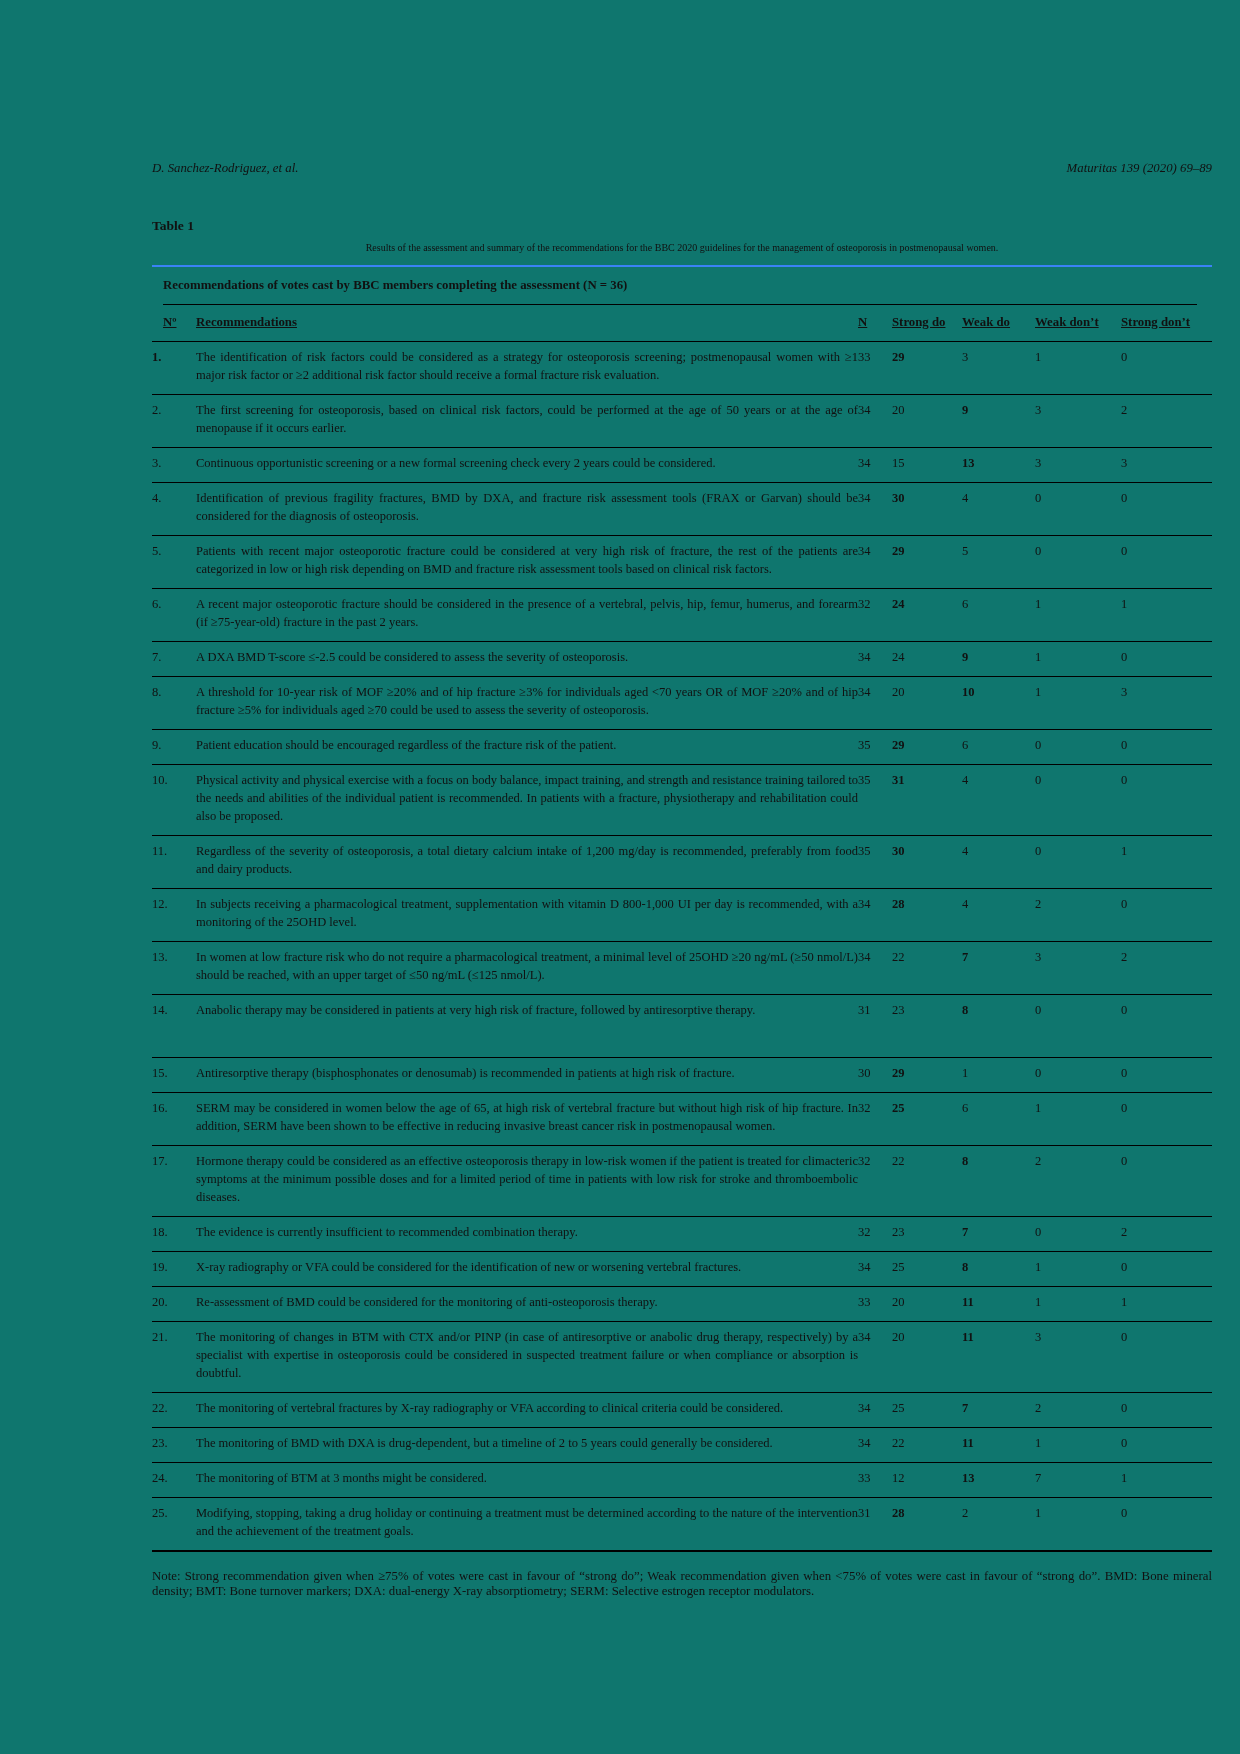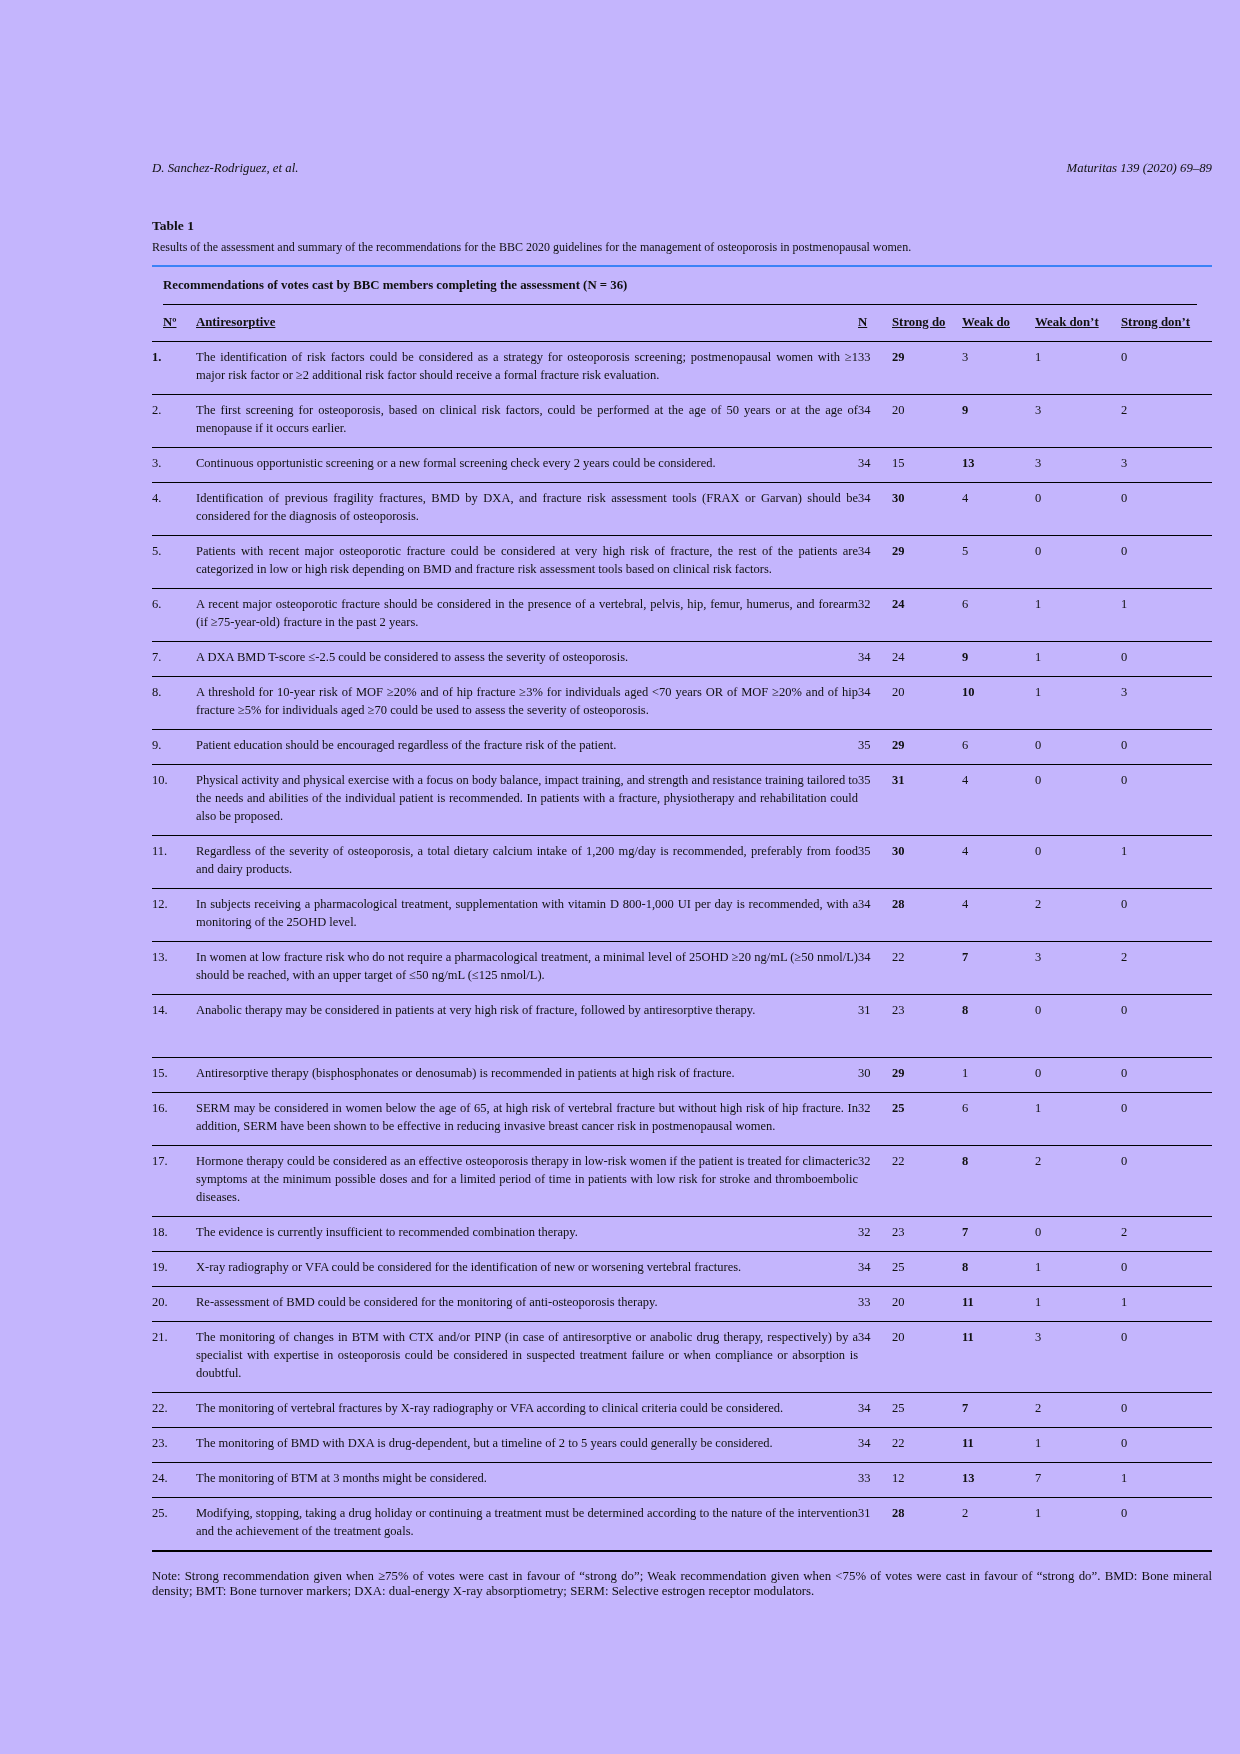--- a/index.html
+++ b/index.html
@@ -1,21 +1,21 @@
 <!DOCTYPE html>
 <html><head>
 <meta charset="utf-8">
 <style>
   * { box-sizing: border-box; margin: 0; padding: 0; }
   html, body { background: #ffffff; }
   .page {
     position: relative;
     width: 1240px;
     height: 1754px;
-    background: #c4b5fd;
+    background: #0f766e;
     color: #111111;
     font-family: "Liberation Serif", "DejaVu Serif", serif;
     overflow: hidden;
   }
   .content {
     position: absolute;
     left: 152px;
     top: 160px;
     width: 1060px;
   }
@@ -27,22 +27,23 @@
     line-height: 17px;
   }
   .table-label {
     margin-top: 40px;
     font-weight: bold;
     font-size: 13.5px;
     line-height: 18px;
   }
   .table-caption {
     margin-top: 4px;
-    font-size: 12px;
+    font-size: 10px;
     line-height: 17px;
+    text-align: center;
   }
   .table-block {
     margin-top: 9px;
     border-top: 2px solid #3b82f6;
   }
   .subheader {
     font-weight: bold;
     font-size: 12.8px;
     padding: 11px 0 11px 11px;
   }
@@ -116,21 +117,21 @@
             <col class="col-rec">
             <col class="col-n">
             <col class="col-sd">
             <col class="col-wd">
             <col class="col-wdn">
             <col class="col-sdn">
         </colgroup>
         <thead>
           <tr>
             <th class="c-no">Nº</th>
-            <th>Antiresorptive</th>
+            <th>Recommendations</th>
             <th>N</th>
             <th>Strong do</th>
             <th>Weak do</th>
             <th>Weak don’t</th>
             <th>Strong don’t</th>
           </tr>
         </thead>
         <tbody>
             <tr class="trow">
     <td class="c-no b">1.</td>

